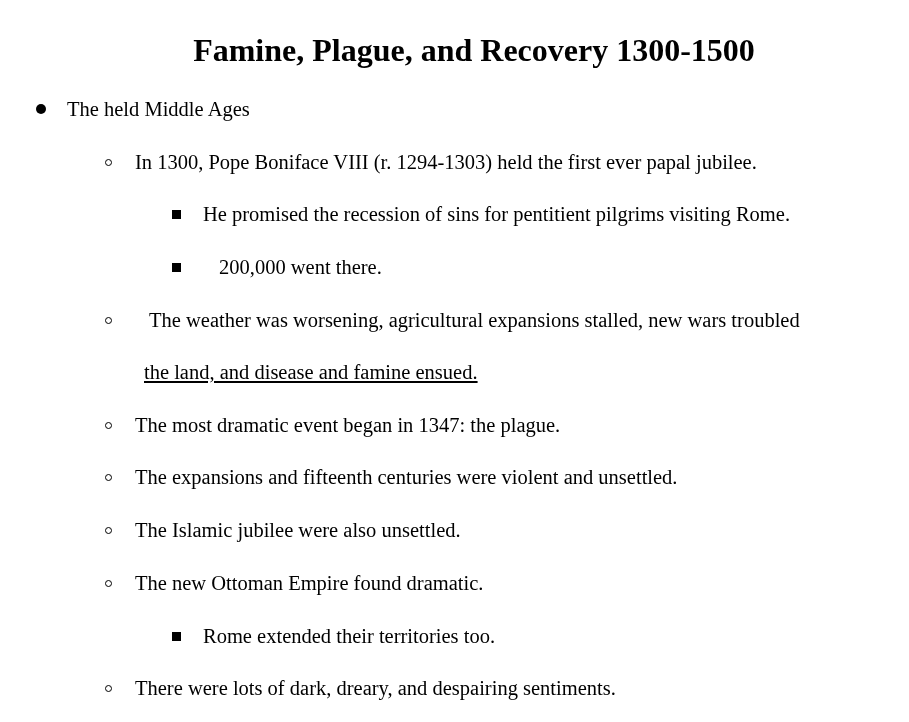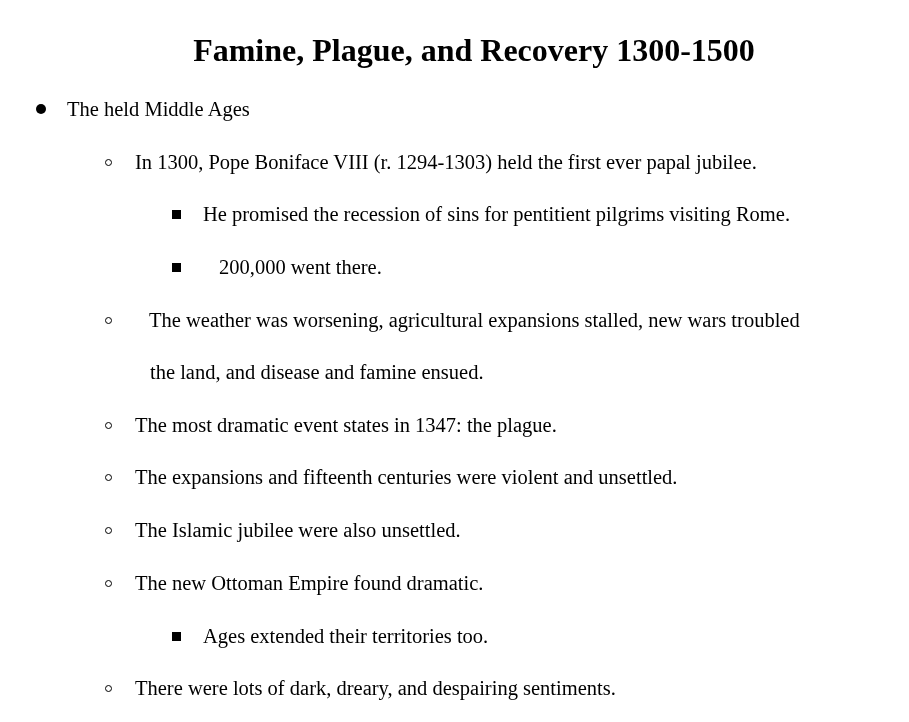--- a/index.html
+++ b/index.html
@@ -89,28 +89,28 @@
   <span class="text" style="left:203px;margin-left:16px;">200,000 went there.</span>
 </div>
 
 <div class="row" style="top:305px;">
   <span class="marker" style="left:102px;width:12px;">
       <span class="circle"></span>
     </span>
   <span class="text" style="left:133px;margin-left:16px;">The weather was worsening, agricultural expansions stalled, new wars troubled</span>
 </div>
 <div class="row" style="top:357px;">
-  <span class="text" style="left:150px;">the land, and disease and famine ensued.</span>
+  <span class="text" style="left:144px;text-decoration:underline;">the land, and disease and famine ensued.</span>
 </div>
 
 <div class="row" style="top:410px;">
   <span class="marker" style="left:102px;width:12px;">
       <span class="circle"></span>
     </span>
-  <span class="text" style="left:135px;">The most dramatic event states in 1347: the plague.</span>
+  <span class="text" style="left:135px;">The most dramatic event began in 1347: the plague.</span>
 </div>
 
 <div class="row" style="top:462px;">
   <span class="marker" style="left:102px;width:12px;">
       <span class="circle"></span>
     </span>
   <span class="text" style="left:135px;">The expansions and fifteenth centuries were violent and unsettled.</span>
 </div>
 
 <div class="row" style="top:515px;">
@@ -124,21 +124,21 @@
   <span class="marker" style="left:102px;width:12px;">
       <span class="circle"></span>
     </span>
   <span class="text" style="left:135px;">The new Ottoman Empire found dramatic.</span>
 </div>
 
 <div class="row" style="top:621px;">
   <span class="marker" style="left:170px;width:12px;">
       <span class="square"></span>
     </span>
-  <span class="text" style="left:203px;">Ages extended their territories too.</span>
+  <span class="text" style="left:203px;">Rome extended their territories too.</span>
 </div>
 
 <div class="row" style="top:673px;">
   <span class="marker" style="left:102px;width:12px;">
       <span class="circle"></span>
     </span>
   <span class="text" style="left:135px;">There were lots of dark, dreary, and despairing sentiments.</span>
 </div>
 
 </body></html>

